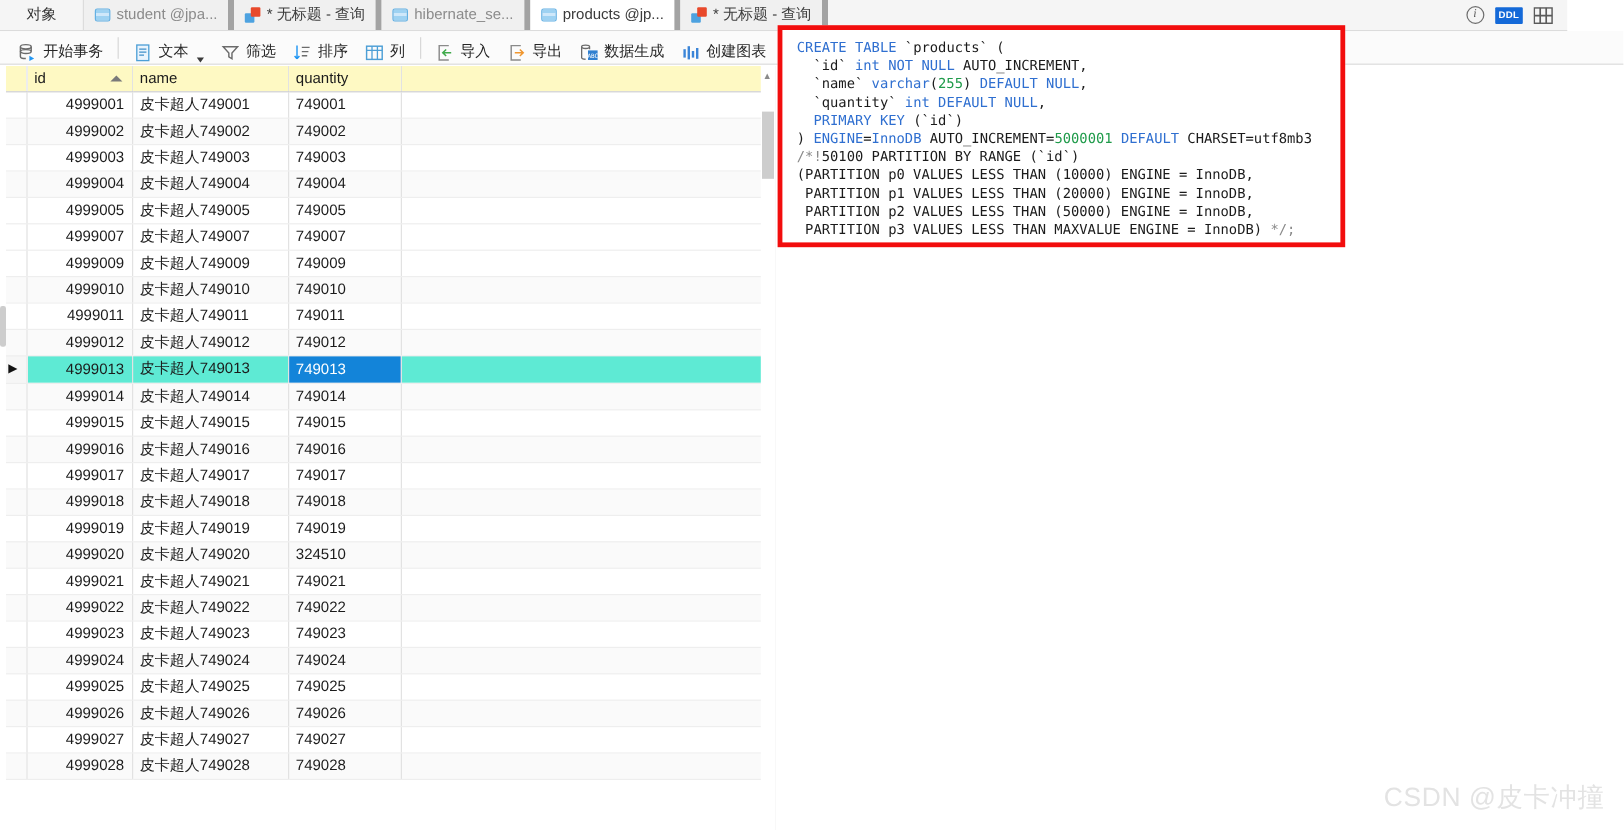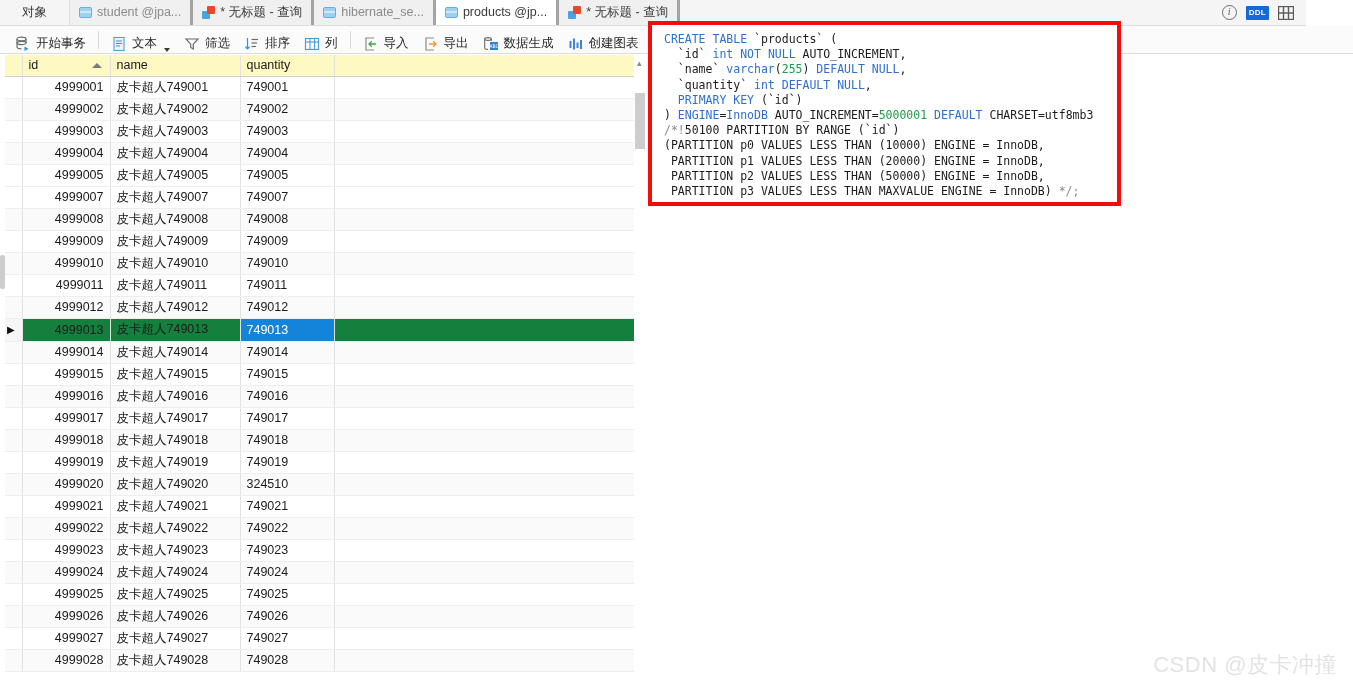--- a/index.html
+++ b/index.html
@@ -18,21 +18,21 @@
     position: absolute; left: 0; top: 0; width: 1306px; height: 26px;
     background: #f5f5f5;
     border-bottom: 1px solid #dcdcdc;
     display: flex; align-items: stretch;
   }
   .tab {
     display: flex; align-items: center; gap: 5px;
     padding: 0 9px;
     font-size: 12.5px;
     color: #3b3b3b;
-    border-right: 3px solid #a3a3a3;
+    border-right: 5px solid #a3a3a3;
     background: #f0f0f0;
     white-space: nowrap;
     cursor: default;
   }
   .tab.first { background: #f5f5f5; border-right: 1px solid #dcdcdc; padding: 0 22px; color:#333; }
   .tab.active { background: #ffffff; }
   .tab-label { line-height: 1; }
   .tab .ic { flex: 0 0 auto; display:inline-block; }
 
   
@@ -104,21 +104,21 @@
   td.c-marker { background: #ffffff; text-align:center; }
   th.c-id { width: 88px; }
   th.c-name { width: 130px; }
   th.c-qty { width: 94px; background: #d8ebfa; }
   td.c-id { text-align: right; padding-right: 9px; }
   td.c-name { text-align: left; padding-left: 7px; }
   td.c-qty { text-align: left; padding-right: 10px; }
   th.c-rest { border-right: none; }
   td.c-rest { border-right: none; }
   tr.alt td { background: #fafafa; }
-  tr.sel td { background: #15803d; }
+  tr.sel td { background: #5eead4; }
   tr.sel td.c-qty { background: #1384d9; color:#ffffff; }
   .sort-asc {
     position:absolute; right: 8px; top: 8px;
     width:0;height:0;border-left:5px solid transparent;border-right:5px solid transparent;border-bottom:5px solid #7a7a7a;
   }
   .rowptr { color:#111; font-size: 10px; line-height: 22px; }
 
   
   .left-scroll {
     position:absolute; left:0; top:55px; width:5px; height:637px; background:#ffffff;
@@ -382,27 +382,20 @@
             <td class="c-qty">749005</td>
             <td class="c-rest"></td>
           </tr>
           <tr class="">
             <td class="c-marker"></td>
             <td class="c-id">4999007</td>
             <td class="c-name">皮卡超人749007</td>
             <td class="c-qty">749007</td>
             <td class="c-rest"></td>
           </tr>
-          <tr class="alt">
-            <td class="c-marker"></td>
-            <td class="c-id">4999008</td>
-            <td class="c-name">皮卡超人749008</td>
-            <td class="c-qty">749008</td>
-            <td class="c-rest"></td>
-          </tr>
           <tr class="">
             <td class="c-marker"></td>
             <td class="c-id">4999009</td>
             <td class="c-name">皮卡超人749009</td>
             <td class="c-qty">749009</td>
             <td class="c-rest"></td>
           </tr>
           <tr class="alt">
             <td class="c-marker"></td>
             <td class="c-id">4999010</td>

